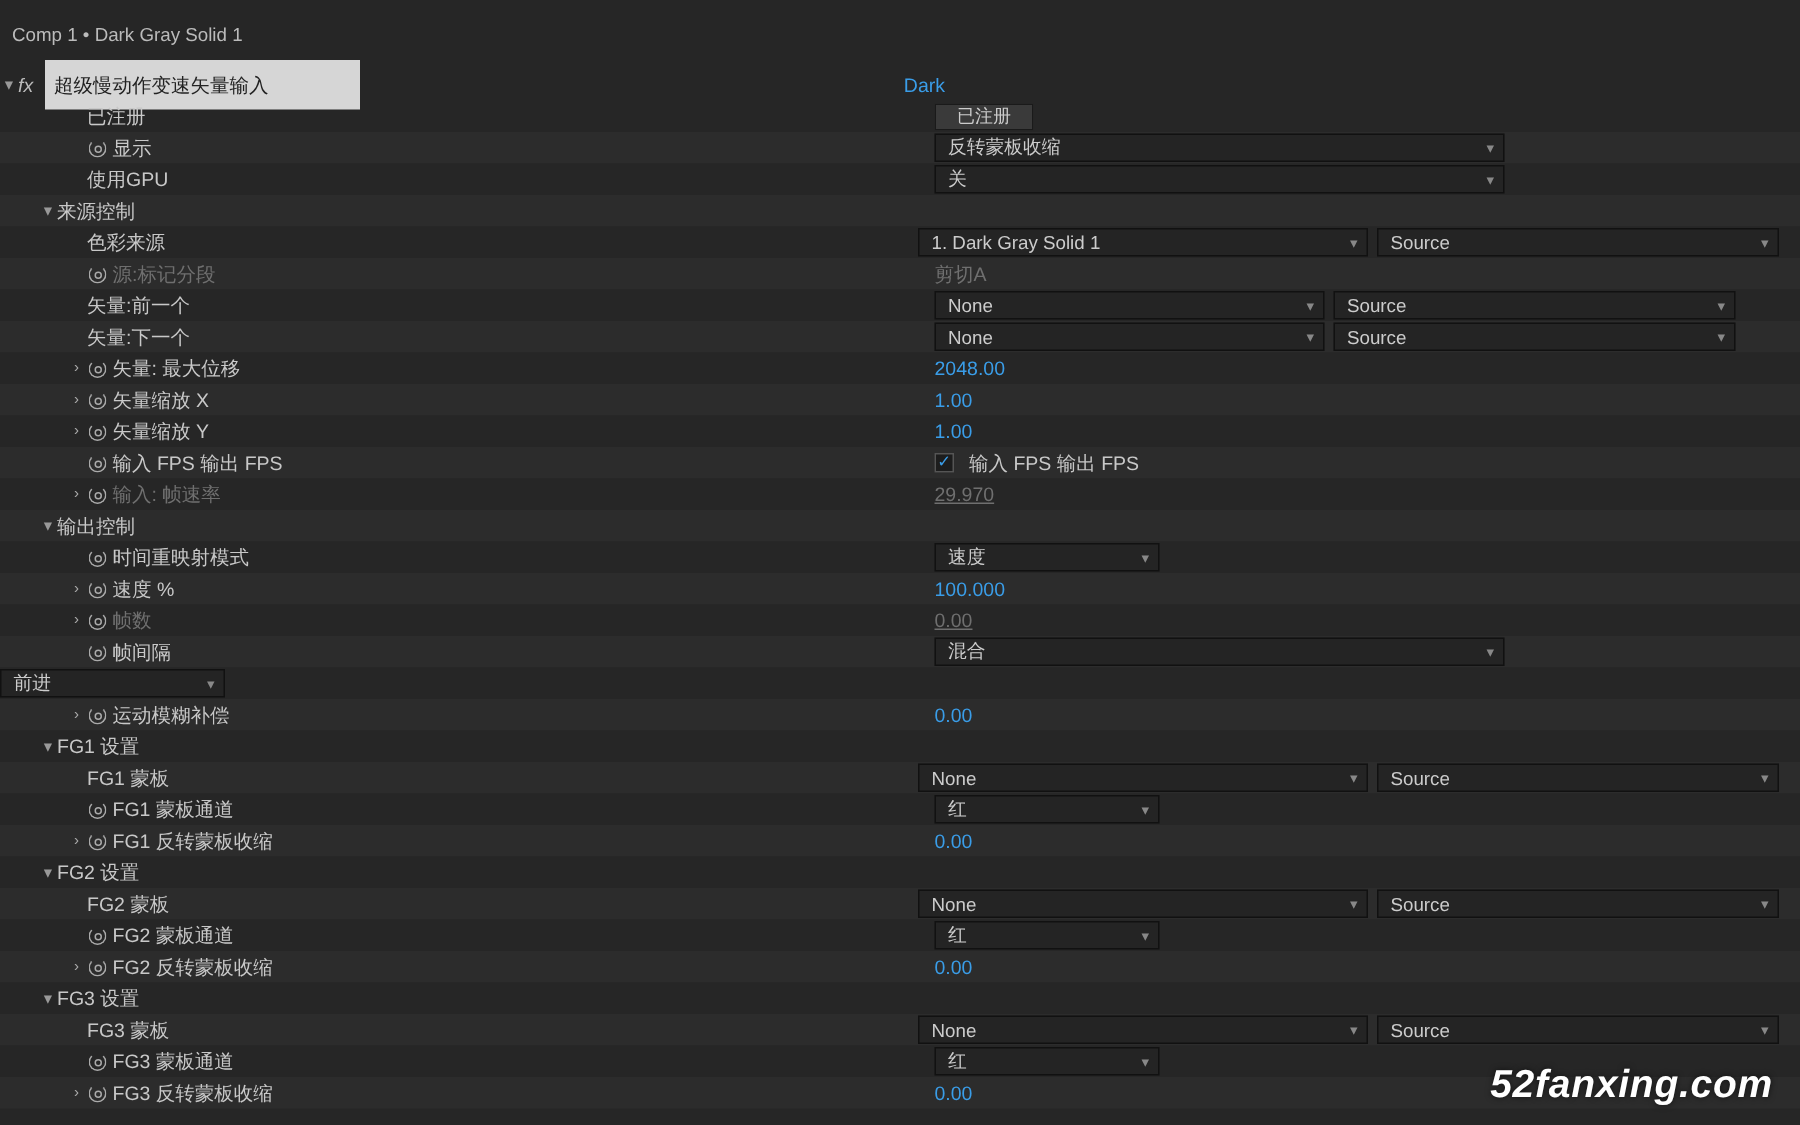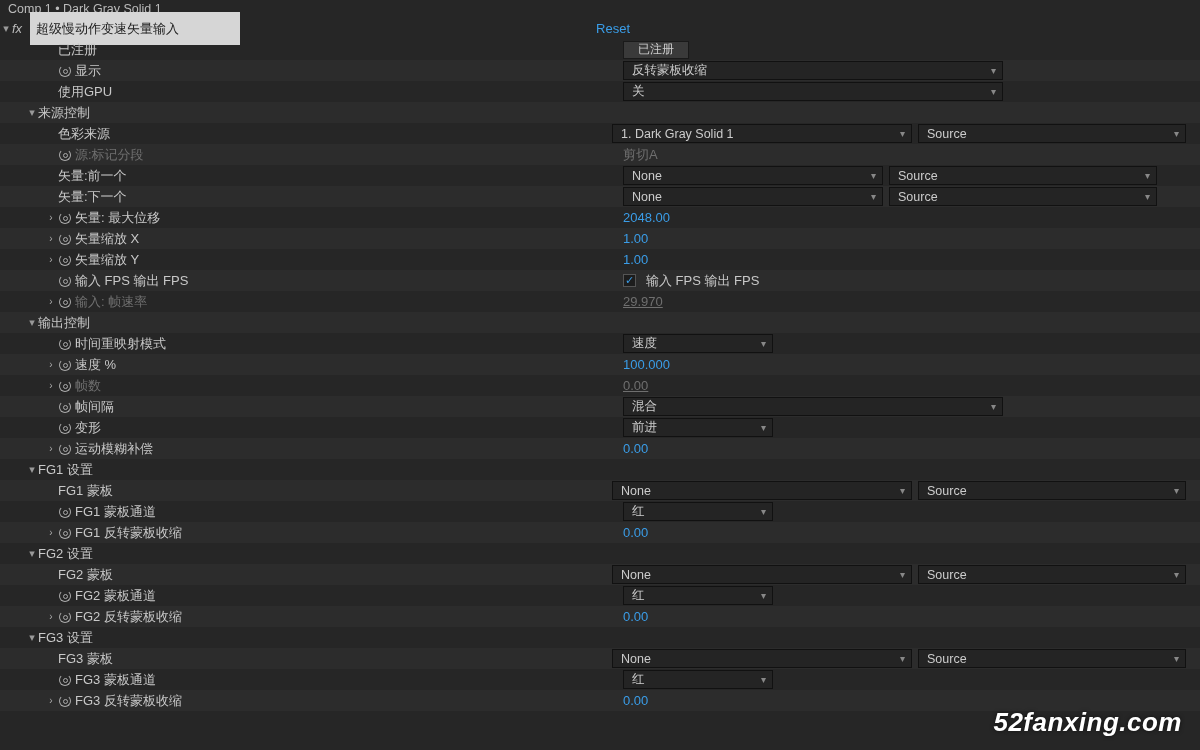--- a/index.html
+++ b/index.html
@@ -1,17 +1,17 @@
 <!DOCTYPE html>
 <html><head>
 <meta charset="utf-8">
 <style>
   * { margin: 0; padding: 0; box-sizing: border-box; font-family: "Segoe UI", Arial, sans-serif; }
   body { background: #262626; color: #c8c8c8; font-size: 13px; width: 1200px; height: 750px; overflow: hidden; position: relative; }
-  .title-bar { padding: 2px 8px; color: #bbb; font-size: 12.5px; }
+  .title-bar { padding: 16px 8px; color: #bbb; font-size: 12.5px; }
   .header-row { display: flex; align-items: center; height: 21px; }
   .twirl { width: 12px; text-align: center; color: #999; cursor: pointer; font-size: 11px; user-select: none; }
   .fx { width: 18px; font-style: italic; color: #bbb; }
   .effect-title { background: #d6d6d6; color: #222; padding: 0 6px; height: 33px; display: flex; align-items: center; min-width: 210px; }
   .reset { color: #3a9de8; margin-left: auto; margin-right: 570px; cursor: pointer; }
   .row { display: flex; align-items: center; height: 21px; }
   .row:nth-child(even) { background: #2c2c2c; }
   .row:nth-child(odd)  { background: #262626; }
   .label-col { width: 623px; display: flex; align-items: center; height: 100%; white-space: nowrap; }
   .value-col { flex: 1; display: flex; align-items: center; gap: 6px; height: 100%; padding-right: 14px; } .lv1 { width: 26px; } .lv2 { width: 46px; }
@@ -36,21 +36,21 @@
 </style>
 </head>
 <body>
 
 <div class="title-bar">Comp 1 • Dark Gray Solid 1</div>
 
 <div class="header-row">
   <span class="twirl">▾</span>
   <span class="fx">fx</span>
   <span class="effect-title">超级慢动作变速矢量输入</span>
-  <span class="reset">Reset</span>
+  <span class="reset">Dark</span>
 </div>
 
 <div id="rows">
     <div class="row">
       <div class="label-col">
         <span class="lv2"></span>
         <span class="arrow"></span>
         <span class="label">已注册</span>
       </div>
       <div class="value-col">
@@ -262,26 +262,20 @@
         <span class="label">帧间隔</span>
       </div>
       <div class="value-col">
         <div class="dd wA">
           <span>混合</span>
           <span class="chev">▾</span>
         </div>
       </div>
     </div>
     <div class="row">
-      <div class="label-col">
-        <span class="lv2"></span>
-        <span class="arrow"></span>
-        <span class="sw"></span>
-        <span class="label">变形</span>
-      </div>
       <div class="value-col">
         <div class="dd wE">
           <span>前进</span>
           <span class="chev">▾</span>
         </div>
       </div>
     </div>
     <div class="row">
       <div class="label-col">
         <span class="lv2"></span>

